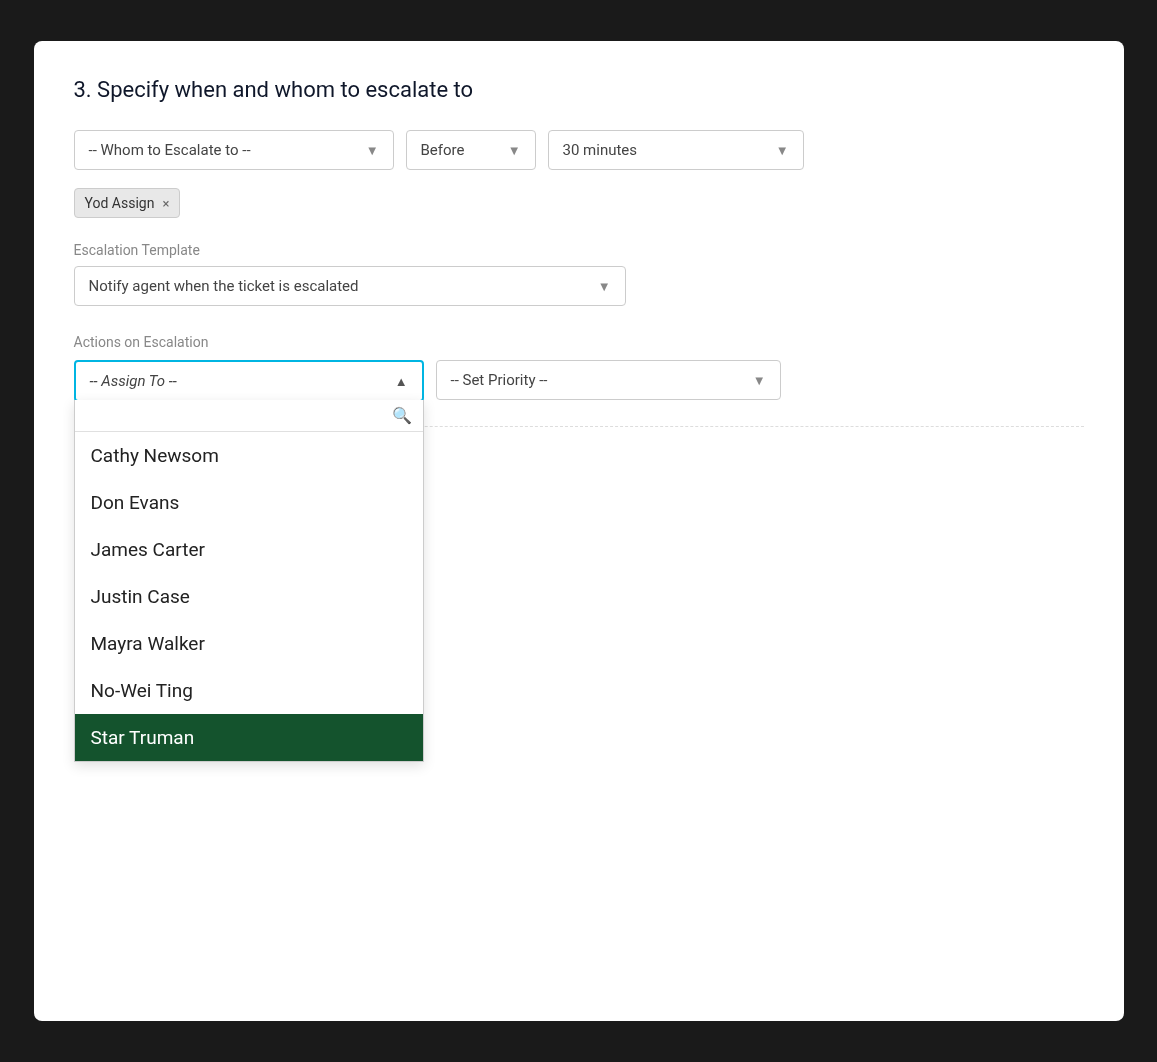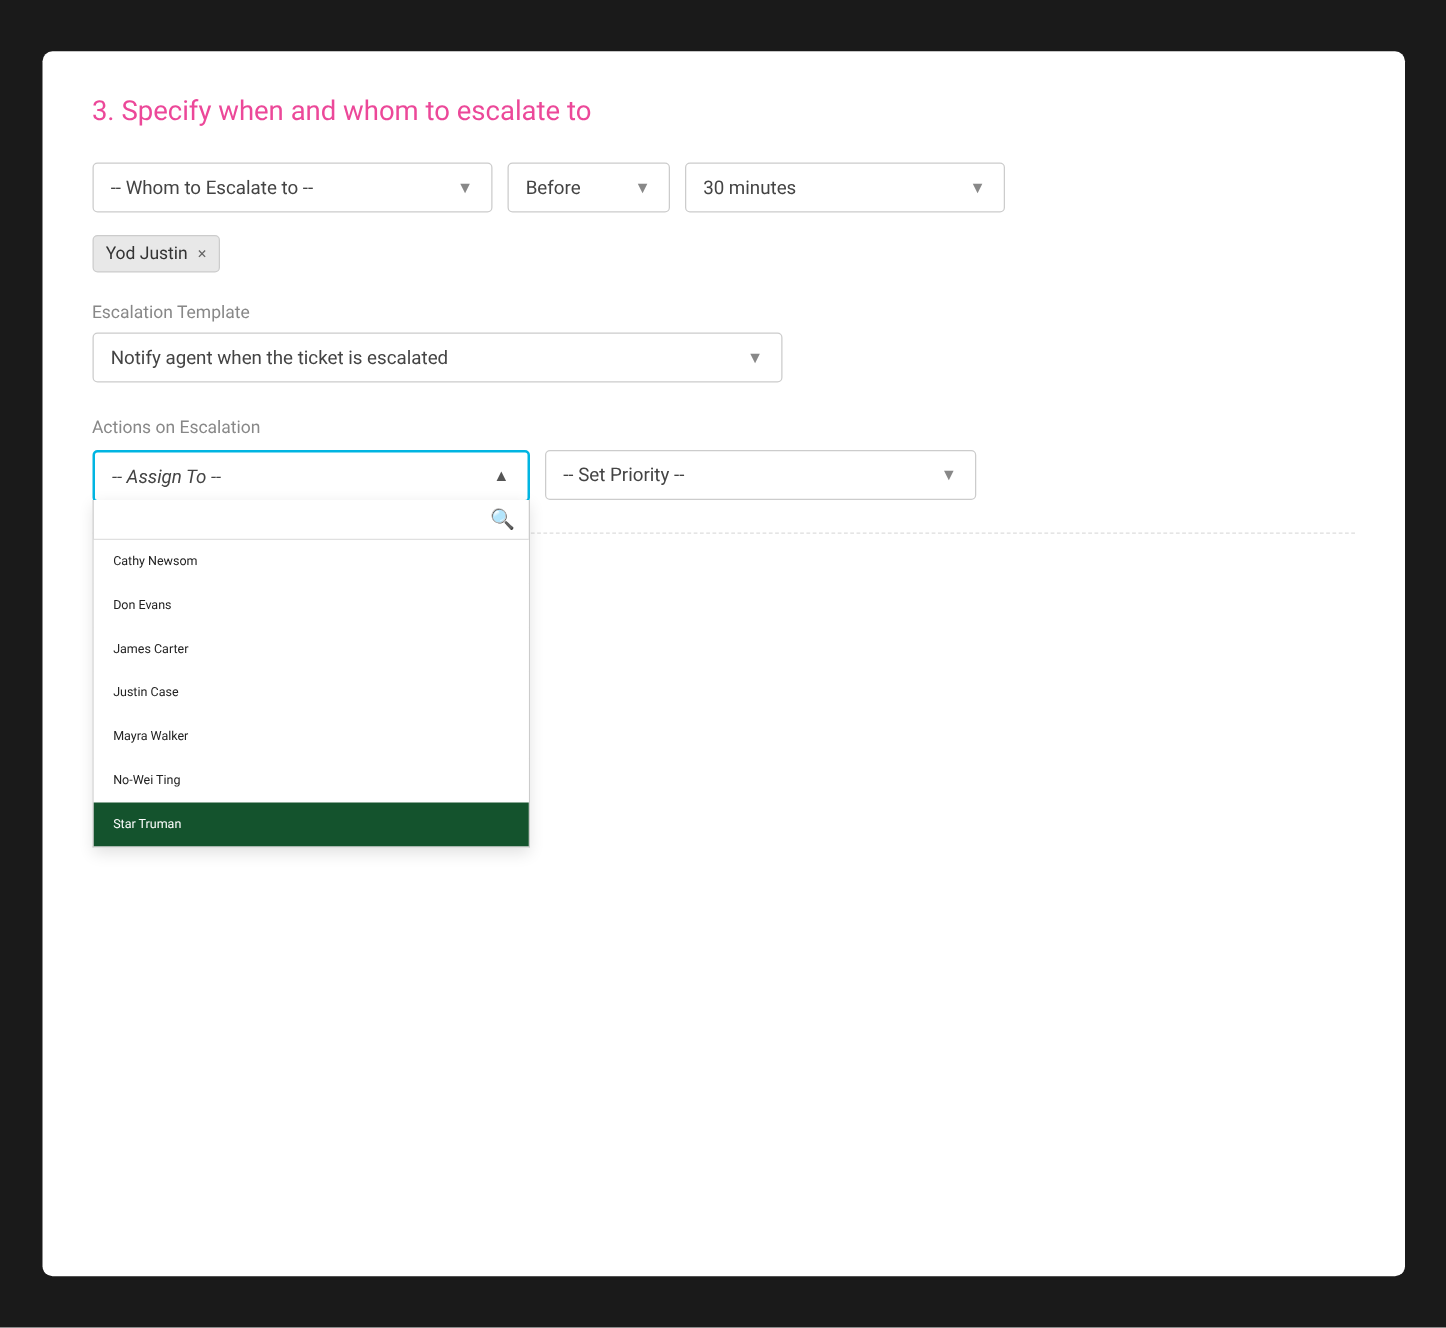--- a/index.html
+++ b/index.html
@@ -15,21 +15,21 @@
       background: #fff;
       border-radius: 8px;
       width: 1090px;
       min-height: 980px;
       padding: 36px 40px 40px 40px;
       position: relative;
     }
     .section-title {
       font-size: 22px;
       font-weight: 400;
-      color: #ec4899;
+      color: #0f172a;
       margin-bottom: 28px;
     }
     .row {
       display: flex;
       align-items: center;
       gap: 12px;
       margin-bottom: 18px;
     }
     .select-box {
       border: 1px solid #ccc;
@@ -148,21 +148,21 @@
     }
     .search-icon {
       color: #aaa;
       font-size: 16px;
     }
     .dropdown-list {
       list-style: none;
     }
     .dropdown-item {
       padding: 12px 16px;
-      font-size: 10px;
+      font-size: 19px;
       color: #222;
       cursor: pointer;
       background: #fff;
     }
     .dropdown-item.selected {
       background: #14532d;
       color: #fff;
     }
     .set-priority-box {
       width: 345px;
@@ -212,21 +212,21 @@
       <span class="chevron">▼</span>
     </div>
     <div class="select-box select-minutes">
       <span>30 minutes</span>
       <span class="chevron">▼</span>
     </div>
   </div>
 
   
   <div class="tag">
-    <span>Yod Justin</span>
+    <span>Yod Assign</span>
     <span class="tag-x">×</span>
   </div>
 
   
   <div class="field-label">Escalation Template</div>
   <div class="select-box select-template" style="margin-bottom: 28px;">
     <span>Notify agent when the ticket is escalated</span>
     <span class="chevron">▼</span>
   </div>
 

